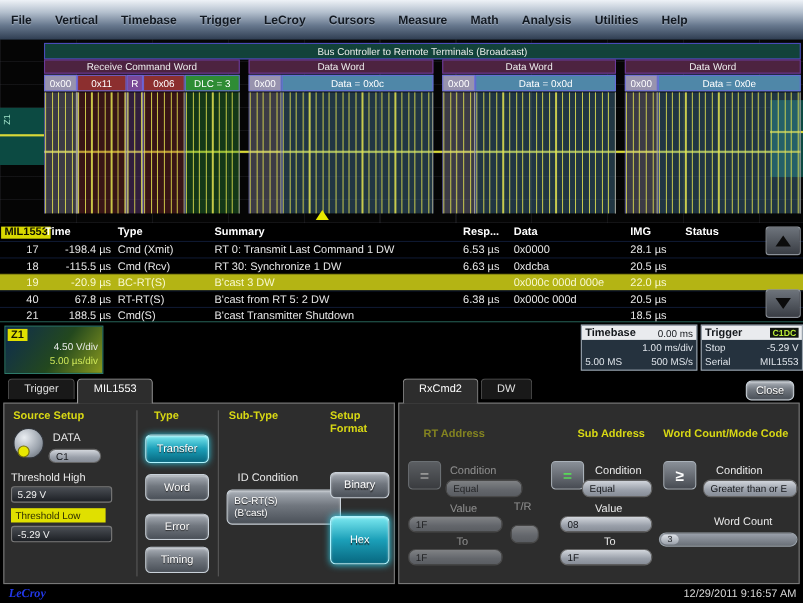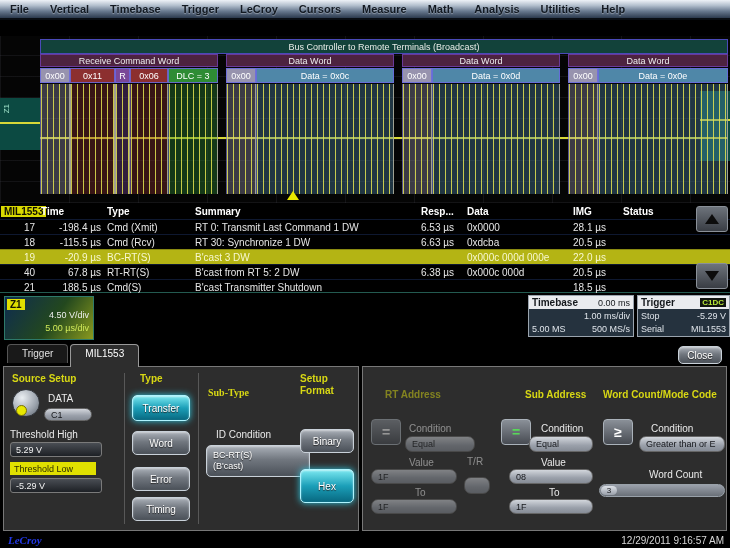--- a/index.html
+++ b/index.html
@@ -3,21 +3,21 @@
 <meta charset="utf-8">
 <style>
   html,body{margin:0;padding:0;}
   body{
     width:730px;height:548px;position:relative;overflow:hidden;
     background:#000;font-family:"Liberation Sans",sans-serif;
     -webkit-user-select:none;user-select:none;
   }
   
   .menu-bar{
-    position:absolute;left:0;top:0;width:730px;height:20px;
+    position:absolute;left:0;top:0;width:730px;height:39px;
     background:linear-gradient(#eef2f7 0%,#b4c0ce 30%,#68798f 62%,#2b394d 100%);
     border-bottom:2px solid #090d13;
     display:flex;align-items:center;gap:21px;padding:0 0 0 10px;box-sizing:border-box;
   }
   .menu-item{font-size:11px;font-weight:700;color:#121922;text-shadow:0 1px 1px rgba(255,255,255,.35);cursor:default;}
   
   .wave-area{
     position:absolute;left:0;top:36px;width:730px;height:167px;background:#050505;
     background-image:
       repeating-linear-gradient(90deg,rgba(70,70,80,.22) 0 1px,transparent 1px 69px),
@@ -309,34 +309,38 @@
     <div class="vsep" style="left:120px;"></div>
 
     <span class="sec" style="left:136px;top:6px;">Type</span>
     <div class="btn active" style="left:128px;top:28px;width:58px;height:26px;">Transfer</div>
     <div class="btn" style="left:128px;top:64px;width:58px;height:24px;">Word</div>
     <div class="btn" style="left:128px;top:100px;width:58px;height:24px;">Error</div>
     <div class="btn" style="left:128px;top:130px;width:58px;height:24px;">Timing</div>
 
     <div class="vsep" style="left:194px;"></div>
 
-    <span class="sec" style="left:204px;top:20px;font-family:Liberation Serif, serif;">Sub-Type</span>
+    <span class="sec" style="left:204px;top:6px;">Sub-Type</span>
     <span class="lbl" style="left:212px;top:62px;">ID Condition</span>
     <div class="btn two" style="left:202px;top:78px;width:104px;height:32px;">
       <span>BC-RT(S)</span>
       <span>(B'cast)</span>
     </div>
 
     <span class="sec" style="left:296px;top:6px;width:56px;white-space:normal;line-height:12px;">Setup Format</span>
     <div class="btn" style="left:296px;top:62px;width:54px;height:24px;">Binary</div>
-    <div class="btn active" style="left:296px;top:102px;width:54px;height:34px;">Hex</div>
+    <div class="btn active" style="left:296px;top:102px;width:54px;height:44px;">Hex</div>
   </div>
 </div>
 
 <div class="panel rpanel">
+  <div class="tabs">
+    <div class="tab active">RxCmd2</div>
+    <div class="tab">DW</div>
+  </div>
   <div class="btn closebtn">Close</div>
   <div class="pbody">
 
     <div class="dim">
       <span class="sec" style="left:22px;top:22px;">RT Address</span>
       <div class="iconbtn" style="left:8px;top:52px;">=</div>
       <span class="lbl" style="left:46px;top:56px;">Condition</span>
       <div class="pill" style="left:42px;top:69px;width:70px;height:16px;">Equal</div>
       <span class="lbl" style="left:46px;top:90px;">Value</span>
       <div class="pill" style="left:8px;top:102px;width:86px;height:15px;">1F</div>

